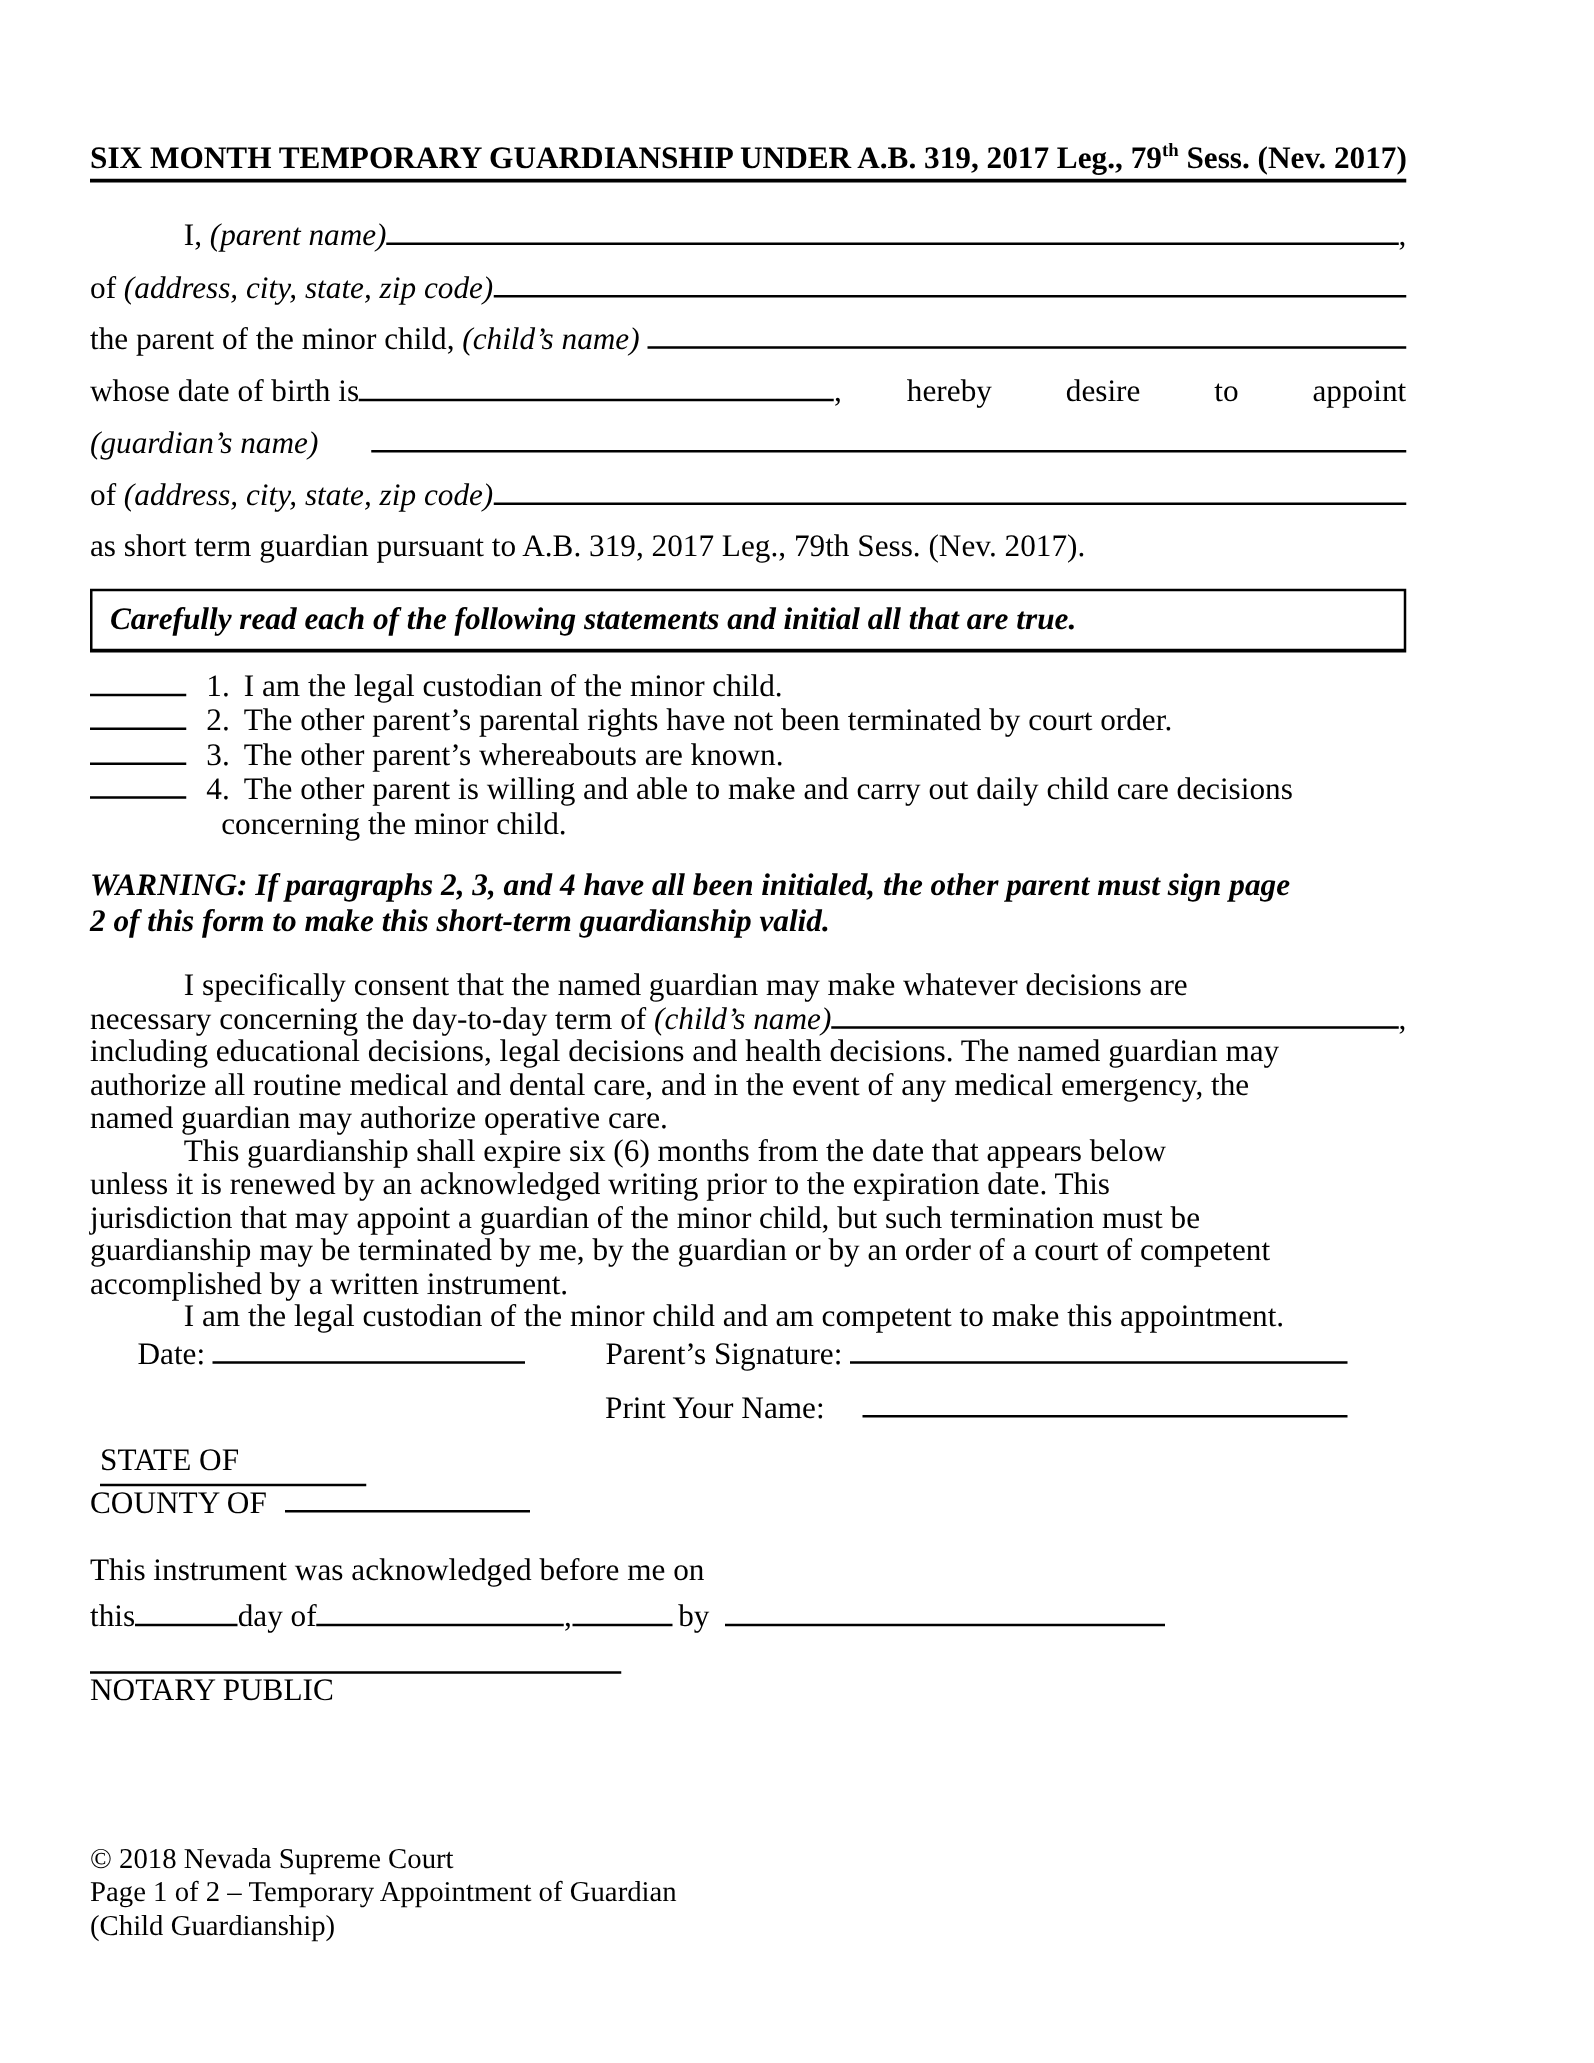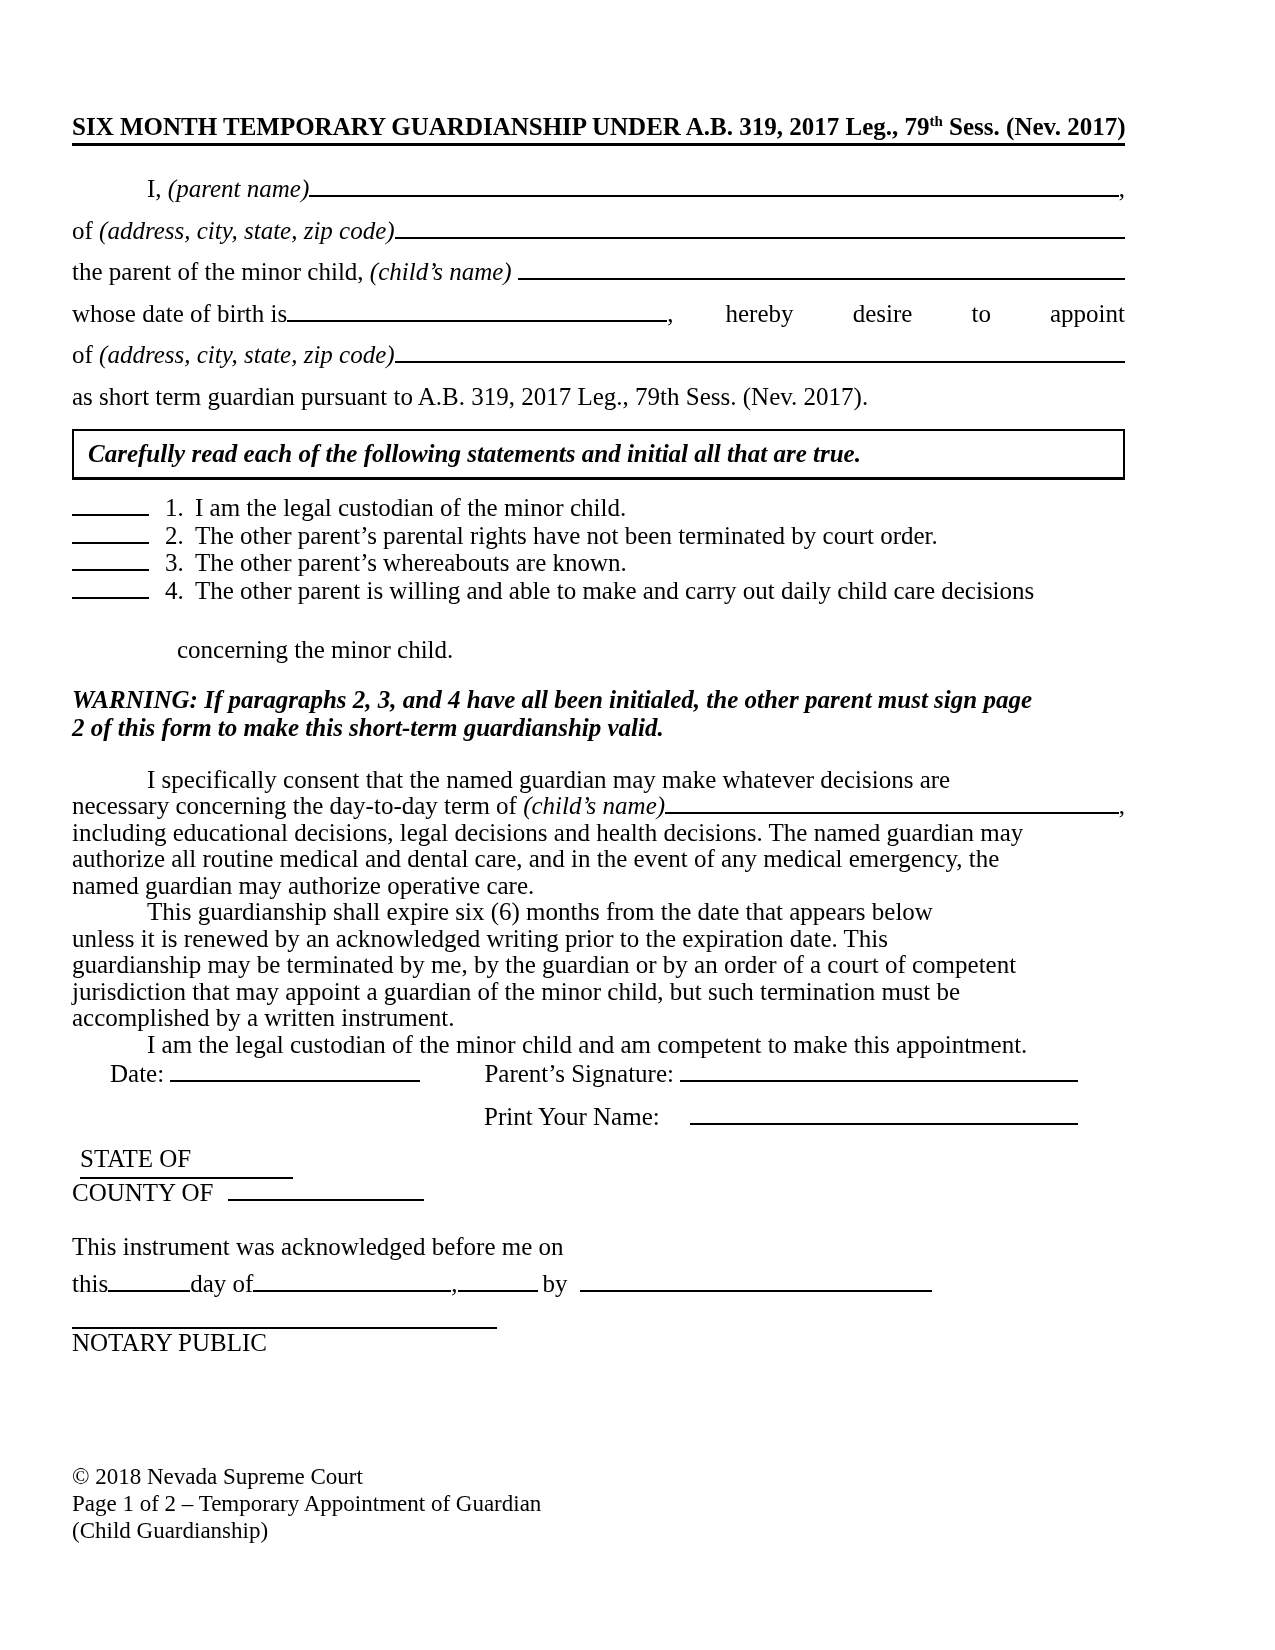--- a/index.html
+++ b/index.html
@@ -22,21 +22,21 @@
   .indent{padding-left:75px;}
   .jwords{flex:1;display:flex;justify-content:space-between;padding-left:52px;}
   
   .notice-box{margin-top:12px;border:2px solid #000;border-bottom-width:3px;
     padding:9px 14px;font-weight:bold;font-style:italic;line-height:28px;}
   
   .statements{margin-top:14px;}
   .srow{display:flex;align-items:baseline;line-height:27.5px;}
   .srow .init{width:77px;}
   .srow .num{width:30px;margin-left:16px;white-space:pre;}
-  .swrap{line-height:27.5px;padding-left:105px;white-space:nowrap;margin-top:32px;}
+  .swrap{line-height:27.5px;padding-left:105px;white-space:nowrap;}
   
   .warning{margin-top:22px;font-weight:bold;font-style:italic;line-height:28.5px;}
   
   .para{margin-top:24px;}
   .pline{line-height:26.5px;white-space:nowrap;}
   .pline.flexline{display:flex;align-items:baseline;white-space:normal;}
   .pline .bold{font-weight:normal;}
   
   .sig-row{display:flex;align-items:baseline;line-height:32px;}
   .row1{padding-left:38px;}
@@ -81,20 +81,24 @@
         <span class="blank" style="width:380px"></span>
         <span class="t">,</span>
       <span class="jwords">
           <span>hereby</span>
           <span>desire</span>
           <span>to</span>
           <span>appoint</span>
         </span>
     </div>
     <div class="iline">
+      <span class="hint">(guardian’s name)</span>
+        <span class="blank flex" style="margin-left:42px"></span>
+    </div>
+    <div class="iline">
       <span class="t">of </span>
         <span class="hint">(address, city, state, zip code)</span>
         <span class="blank flex"></span>
     </div>
     <div class="iline">
       <span class="t">as short term guardian pursuant to A.B. 319, 2017 Leg., 79th Sess. (Nev. 2017).</span>
     </div>
   </div>
 
   <div class="notice-box">
@@ -139,22 +143,22 @@
         <span class="t">,</span>
     </div>
     <div class="pline">including educational decisions, legal decisions and health decisions. The named guardian may</div>
     <div class="pline">authorize all routine medical and dental care, and in the event of any medical emergency, the</div>
     <div class="pline">named guardian may authorize operative care.</div>
   </div>
 
   <div>
     <div class="pline indent bold">This guardianship shall expire six (6) months from the date that appears below</div>
     <div class="pline"><span class="bold">unless it is renewed by an acknowledged writing prior to the expiration date.</span><span class="t"> This</span></div>
+    <div class="pline">jurisdiction that may appoint a guardian of the minor child, but such termination must be</div>
     <div class="pline">guardianship may be terminated by me, by the guardian or by an order of a court of competent</div>
-    <div class="pline">jurisdiction that may appoint a guardian of the minor child, but such termination must be</div>
     <div class="pline">accomplished by a written instrument.</div>
     <div class="pline indent">I am the legal custodian of the minor child and am competent to make this appointment.</div>
   </div>
 
   <div class="sig-row row1">
     <span class="t">Date: </span>
       <span class="blank" style="width:250px"></span>
       <span class="t" style="margin-left:64px">Parent’s Signature: </span>
       <span class="blank flex" style="margin-right:47px"></span>
   </div>

